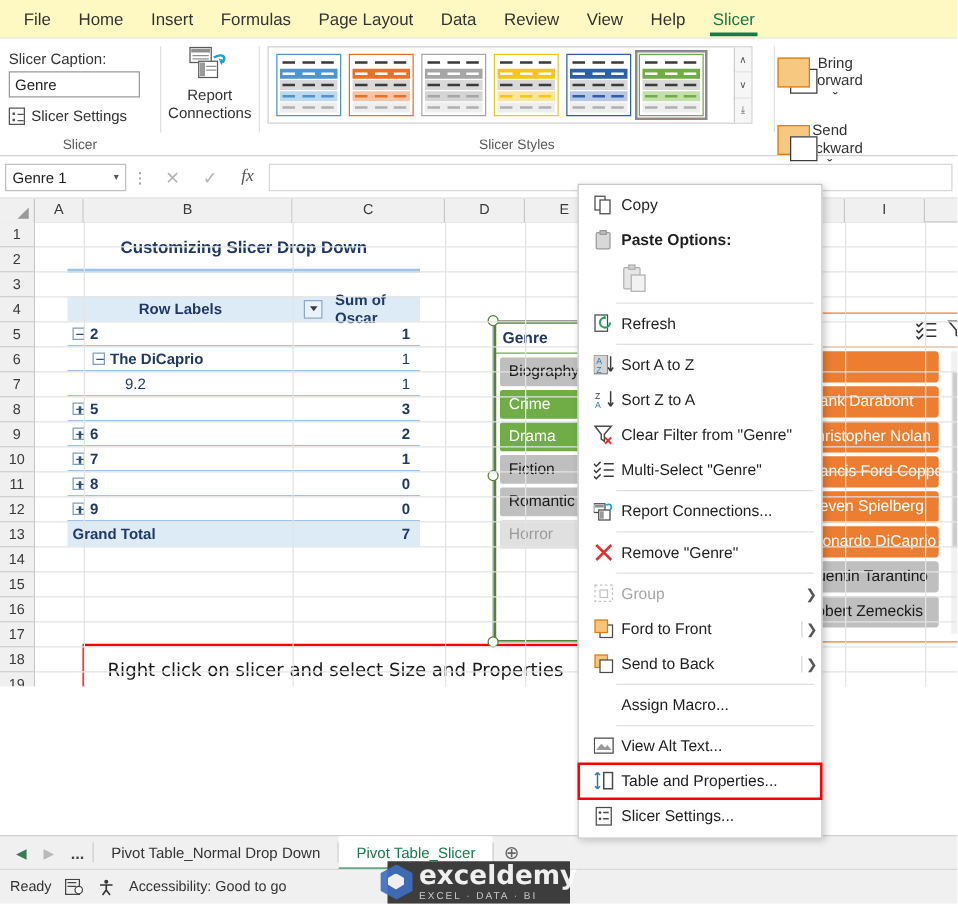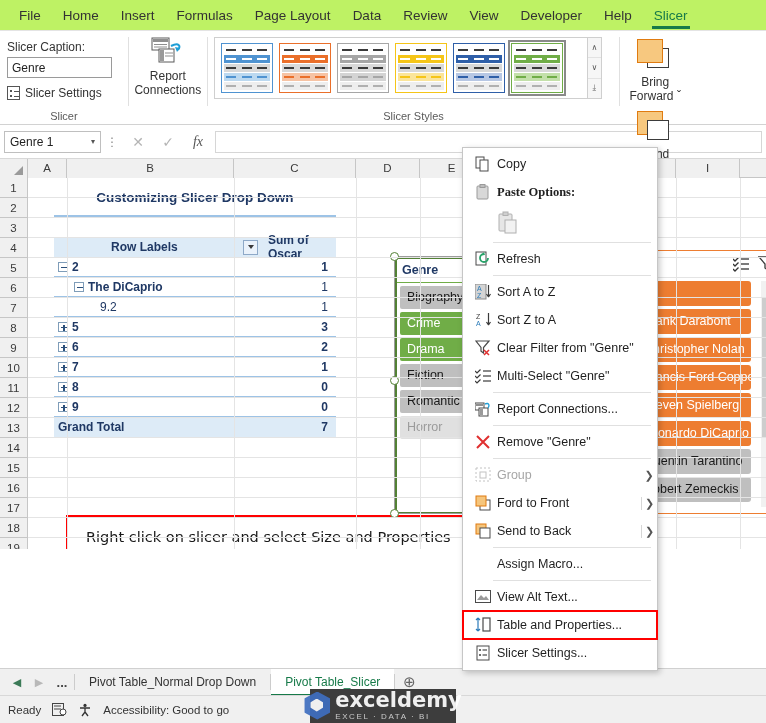--- a/index.html
+++ b/index.html
@@ -10,21 +10,21 @@
     font-size:12px;
     color:#212121;
     background:#ffffff;
     overflow:hidden;
     position:relative;
   }
 
   
   #ribbon-tabs {
     height:31px;
-    background:#bef264;
+    background:#fef9c3;
     display:flex;
     align-items:center;
     padding-left:8px;
     border-bottom:1px solid #e4e4e4;
   }
   .rtab {
     font-size:13.5px;
     color:#333333;
     padding:0 11px;
     height:31px;
@@ -119,21 +119,21 @@
     display:flex; flex-direction:column; justify-content:space-between;
   }
   .gal-scroll div {
     flex:1; display:flex; align-items:center; justify-content:center;
     font-size:8px; color:#555; border-bottom:1px solid #e2e2e2;
   }
   .gal-scroll div:last-child { border-bottom:none; }
 
   
   #grp-arrange { width:146px; display:flex; }
-  .arrbtn { width:70px; display:flex; flex-direction:column; align-items:center; padding-top:8px; }
+  .arrbtn { width:70px; display:flex; align-items:center; padding-top:8px; }
   .arrbtn .lbl { font-size:12px; color:#333; text-align:center; line-height:14px; margin-top:4px; }
   .sq-stack { position:relative; width:40px; height:32px; }
   .sq-stack .s1 { position:absolute; width:26px; height:24px; background:#f7c87f; border:1.5px solid #e07b10; }
   .sq-stack .s2 { position:absolute; width:22px; height:20px; background:#ffffff; border:1.5px solid #3b3b3b; }
 
   
   #formula-bar {
     height:34px; background:#ffffff; display:flex; align-items:center;
     border-bottom:1px solid #d8d8d8; padding:0 4px;
   }
@@ -286,21 +286,21 @@
     position:absolute; left:462px; top:147px; width:196px;
     background:#ffffff; border:1px solid #c6c6c6;
     box-shadow:2px 2px 6px rgba(0,0,0,.22);
     padding:2px 0 3px 0; z-index:50;
   }
   .ci {
     height:28px; display:flex; align-items:center;
     font-size:12.5px; color:#1f1f1f; padding-left:6px; position:relative;
   }
   .ci.dim { color:#a6a6a6; }
-  .ci.bold { font-weight:bold;font-family:Liberation Serif, serif; }
+  .ci.bold { font-weight:bold; }
   .ci .ci-ico { width:28px; flex:none; display:flex; align-items:center; justify-content:center; }
   .ci .ci-txt { flex:1; }
   .ci .arw { width:16px; text-align:center; font-size:11px; color:#555; }
   .ci .arw.sepbar { border-left:1px solid #d6d6d6; }
   .ci.highlight { outline:2px solid #ff0000; outline-offset:-1px; }
   .cdiv { height:1px; background:#e0e0e0; margin:2px 6px 2px 30px; }
   .paste-slot { height:34px; display:flex; align-items:center; padding-left:34px; }
 
   
   #sheettabs {
@@ -354,21 +354,20 @@
 
 <div id="ribbon-tabs">
   <div class="rtab">File</div>
   <div class="rtab">Home</div>
   <div class="rtab">Insert</div>
   <div class="rtab">Formulas</div>
   <div class="rtab">Page Layout</div>
   <div class="rtab">Data</div>
   <div class="rtab">Review</div>
   <div class="rtab">View</div>
-  <div class="rtab">Developer</div>
   <div class="rtab">Help</div>
   <div class="rtab active">Slicer</div>
 </div>
 
 <div id="ribbon">
 
   <div class="rgroup" id="grp-slicer">
     <div class="rgroup-body" style="display:block">
       <div class="slicer-caption-lbl">Slicer Caption:</div>
       <input class="slicer-caption-input" value="Genre" style="">

